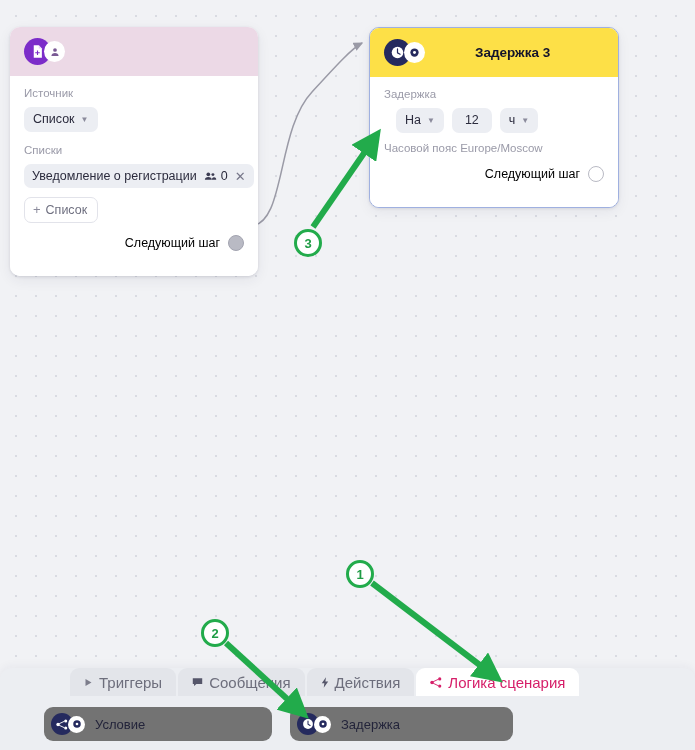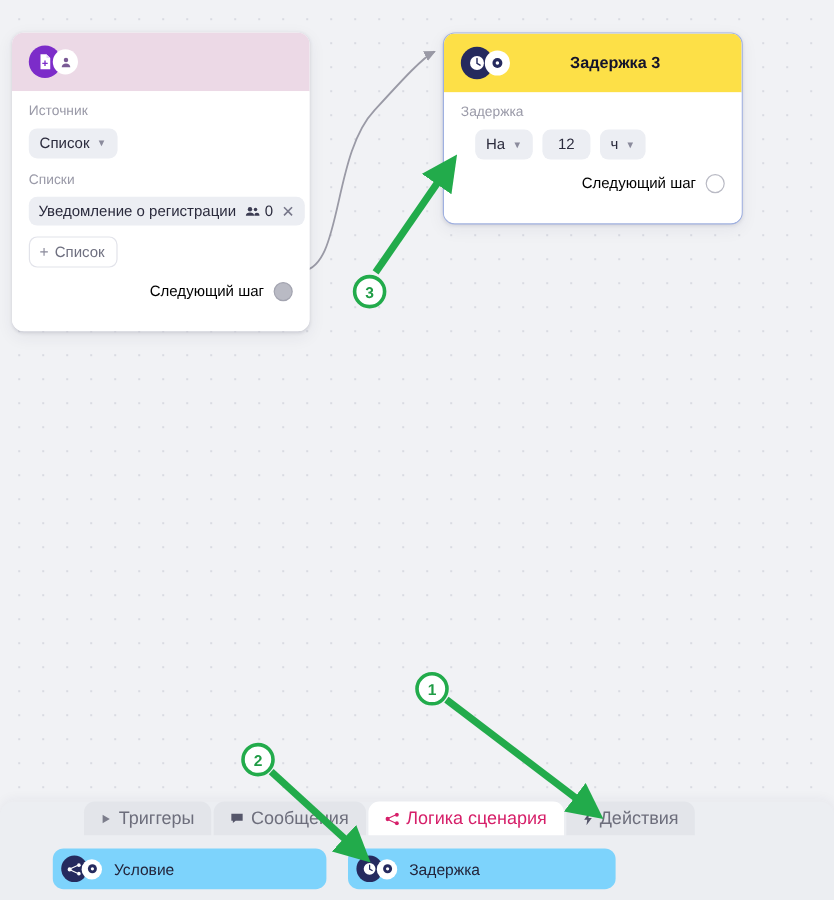--- a/index.html
+++ b/index.html
@@ -202,21 +202,21 @@
 
   #nodes-row {
     display: flex;
     align-items: center;
     gap: 18px;
     padding: 11px 0 0 44px;
   }
   .node-btn {
     display: flex;
     align-items: center;
-    background: #7dd3fc;
+    background: #737373;
     border-radius: 9px;
     padding: 6px 16px 6px 7px;
     min-width: 150px;
     gap: 0;
     text-align: right;
   }
   .node-btn .nb-label {
     font-size: 13px;
     color: #23243a;
     margin-left: 10px;
@@ -354,20 +354,21 @@
         </div>
         <div class="pill" style="padding:5px 13px;">
           <span>12</span>
         </div>
         <div class="pill">
           <span>ч</span>
           <span class="caret">▼</span>
         </div>
       </div>
 
+      <div class="tz-note">Часовой пояс Europe/Moscow</div>
 
       <div class="next-row">
         <span class="next-label">Следующий шаг</span>
         <span class="dot-out-empty"></span>
       </div>
     </div>
   </div>
 
   <div id="bottom-panel">
 
@@ -382,41 +383,41 @@
         <span>Триггеры</span>
       </div>
 
       <div class="tab">
         <span class="tico">
           <svg width="11" height="10" viewBox="0 0 14 12">
             <path d="M1 1.2h12v7.2H5.6L2.6 11V8.4H1z" fill="#55566a"></path>
           </svg>
         </span>
         <span>Сообщения</span>
+      </div>
+
+      <div class="tab">
+        <span class="tico">
+          <svg width="8" height="11" viewBox="0 0 10 13">
+              <path d="M6.2 0 L1 7.4h3.2L3.4 13 9 5.4H5.5z" fill="#55566a"></path>
+            </svg>
+        </span>
+        <span>Действия</span>
       </div>
 
       <div class="tab active">
         <span class="tico">
           <svg width="12" height="11" viewBox="0 0 14 13">
             <circle cx="2.3" cy="6.5" r="2.1" fill="#d61f69"></circle>
             <circle cx="11.4" cy="2.3" r="1.9" fill="#d61f69"></circle>
             <circle cx="11.4" cy="10.7" r="1.9" fill="#d61f69"></circle>
             <path d="M3.6 5.6 L10 2.6 M3.6 7.4 L10 10.4" stroke="#d61f69" stroke-width="1.1"></path>
           </svg>
         </span>
         <span>Логика сценария</span>
-      </div>
-
-      <div class="tab">
-        <span class="tico">
-          <svg width="8" height="11" viewBox="0 0 10 13">
-              <path d="M6.2 0 L1 7.4h3.2L3.4 13 9 5.4H5.5z" fill="#55566a"></path>
-            </svg>
-        </span>
-        <span>Действия</span>
       </div>
 
 
     </div>
 
     <div id="nodes-row">
 
       <div class="node-btn" id="node-uslovie">
         <div class="nb-icons">
           <div class="nb-main" style="background:#252a5e;">

